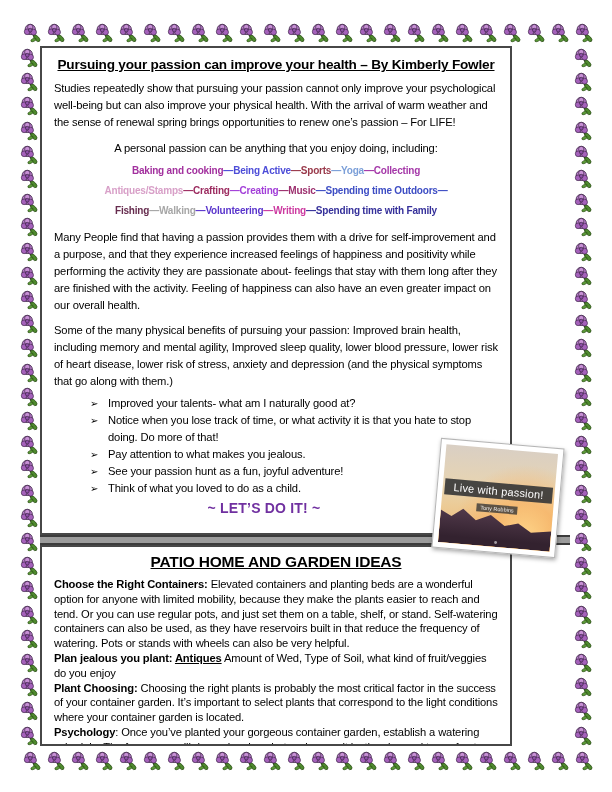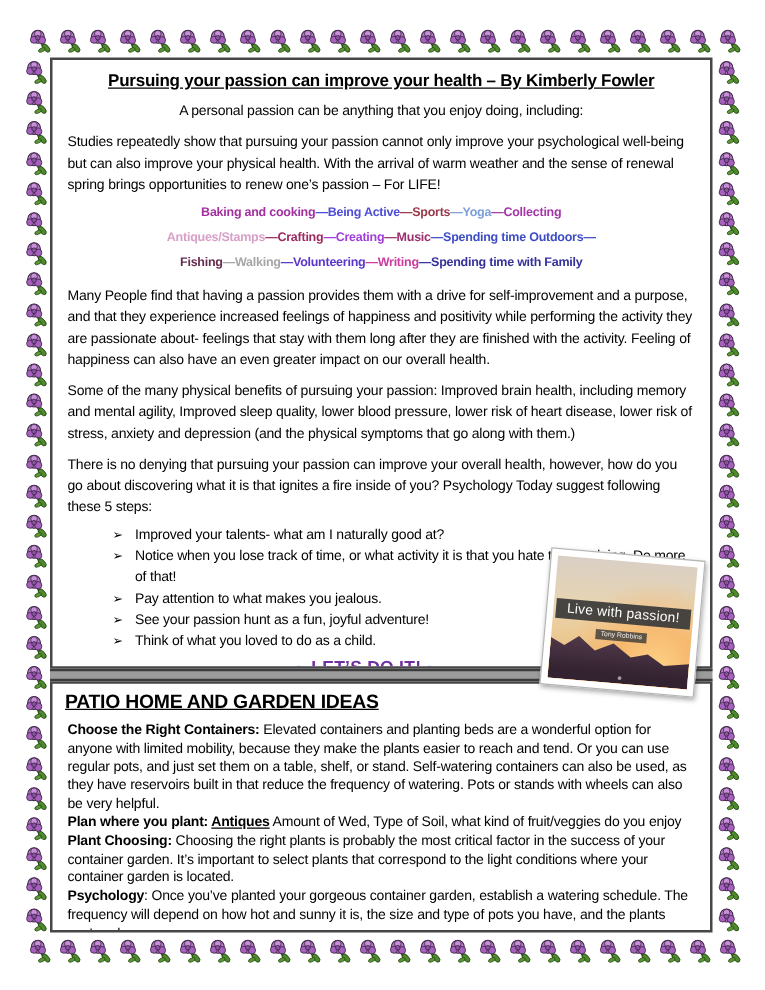--- a/index.html
+++ b/index.html
@@ -10,37 +10,37 @@
   .flower-strip{position:absolute;display:flex;justify-content:space-between;}
   .flower-strip.horizontal{flex-direction:row;align-items:center;}
   .flower-strip.vertical{flex-direction:column;align-items:center;}
   .strip-top{left:22px;top:22px;width:574px;height:24px;}
   .strip-bottom{left:22px;top:750px;width:574px;height:24px;}
   .strip-left{left:18px;top:48px;width:24px;height:700px;}
   .strip-right{left:572px;top:48px;width:24px;height:700px;}
   .flower{width:22px;height:22px;flex:0 0 auto;}
 
   
-  .box{position:absolute;left:40px;width:530px;background:#fff;border:2px solid #474747;box-sizing:border-box;padding:6px 10px 0;overflow:hidden;}
+  .box{position:absolute;left:40px;width:472px;background:#fff;border:2px solid #474747;box-sizing:border-box;padding:6px 10px 0;overflow:hidden;}
   .box1{top:46px;height:489px;}
   .box2{top:545px;height:201px;padding-top:4px;}
   .divider{position:absolute;left:40px;top:535px;width:530px;height:10px;background:#9c9c9c;border-top:2px solid #3c3c3c;border-bottom:2px solid #3c3c3c;box-sizing:border-box;}
 
   .article-title{margin:3px 0 0;text-align:center;font-size:13.6px;font-weight:bold;letter-spacing:-0.2px;text-decoration:underline;}
   .body{margin:8px 2px 0;font-size:11.2px;letter-spacing:-0.15px;line-height:17px;text-align:left;}
   .centered{text-align:center;margin-top:9px;}
   .passions{margin:4px 0 0;text-align:center;font-weight:bold;font-size:10px;line-height:20px;letter-spacing:-0.2px;}
   .passion-line span{white-space:pre;}
   .steps{list-style:none;margin:5px 2px 0;padding:0 0 0 36px;}
   .steps li{display:flex;gap:6px;font-size:11.2px;letter-spacing:-0.15px;line-height:17px;}
   .bullet-marker{flex:0 0 12px;font-size:10px;line-height:17px;}
   .bullet-text{flex:1;}
   .cta{margin:3px 26px 0 2px;text-align:center;font-weight:bold;font-size:14px;letter-spacing:0.2px;}
 
-  .garden-title{margin:2px 0 0;text-align:left;font-size:15.5px;font-weight:bold;letter-spacing:-0.2px;text-decoration:underline;}
+  .garden-title{margin:2px 0 0;text-align:center;font-size:15.5px;font-weight:bold;letter-spacing:-0.2px;text-decoration:underline;}
   .garden-items{margin:6px 2px 0;}
   .garden-item{font-size:11.2px;letter-spacing:-0.15px;line-height:14.8px;}
   .garden-item .lead{font-weight:bold;margin-top:18px;}
   .garden-item .underline{text-decoration:underline;}
 
   
   .photo{position:absolute;left:436px;top:443px;width:124px;height:110px;background:#fff;border:1px solid #b5b5b5;box-shadow:1px 2px 4px rgba(0,0,0,0.35);transform:rotate(5deg);padding:5px;box-sizing:border-box;z-index:5;}
   .photo-inner{position:relative;width:100%;height:100%;overflow:hidden;background:linear-gradient(178deg,#d9cfc4 0%,#e7d4b2 38%,#eccb96 60%,#eab374 100%);}
   .glow{position:absolute;inset:0;background:radial-gradient(circle at 76% 88%, rgba(255,216,140,0.95) 0%, rgba(255,172,82,0.55) 28%, rgba(255,172,82,0) 60%);}
   .mountains{position:absolute;left:0;right:0;bottom:0;height:46%;background:linear-gradient(180deg,#5c4254 0%,#33222f 85%);clip-path:polygon(0 28%,10% 40%,20% 22%,32% 45%,45% 30%,58% 52%,70% 44%,82% 62%,100% 55%,100% 100%,0 100%);}
@@ -1117,30 +1117,29 @@
     <circle cx="9" cy="7" r="5.6" fill="#b77bc9" stroke="#3a2344" stroke-width="0.9"></circle>
     <circle cx="5.6" cy="9.6" r="3.1" fill="#a561bb" stroke="#3a2344" stroke-width="0.7"></circle>
     <circle cx="12.6" cy="10" r="3.2" fill="#a561bb" stroke="#3a2344" stroke-width="0.7"></circle>
     <circle cx="9" cy="4.4" r="2.9" fill="#c890d6" stroke="#3a2344" stroke-width="0.7"></circle>
     <circle cx="9" cy="7.8" r="2" fill="#8e4fa8" stroke="#3a2344" stroke-width="0.7"></circle>
   </svg>
     </div>
 
   <div class="box box1">
     <h1 class="article-title">Pursuing your passion can improve your health – By Kimberly Fowler</h1>
+    <p class="body">Studies repeatedly show that pursuing your passion cannot only improve your psychological well-being but can also improve your physical health. With the arrival of warm weather and the sense of renewal spring brings opportunities to renew one’s passion – For LIFE!</p>
     <p class="body centered">A personal passion can be anything that you enjoy doing, including:</p>
-    <p class="body">Studies repeatedly show that pursuing your passion cannot only improve your psychological well-being but can also improve your physical health. With the arrival of warm weather and the sense of renewal spring brings opportunities to renew one’s passion – For LIFE!</p>
     <div class="passions">
         <div class="passion-line"><span style="color: rgb(162, 48, 158);">Baking and cooking</span><span style="color: rgb(77, 77, 216);">—</span><span style="color: rgb(77, 77, 216);">Being Active</span><span style="color: rgb(153, 57, 74);">—</span><span style="color: rgb(153, 57, 74);">Sports</span><span style="color: rgb(123, 159, 216);">—</span><span style="color: rgb(123, 159, 216);">Yoga</span><span style="color: rgb(164, 55, 168);">—</span><span style="color: rgb(164, 55, 168);">Collecting</span></div>
         <div class="passion-line"><span style="color: rgb(216, 160, 200);">Antiques/Stamps</span><span style="color: rgb(156, 44, 96);">—</span><span style="color: rgb(156, 44, 96);">Crafting</span><span style="color: rgb(162, 62, 216);">—</span><span style="color: rgb(162, 62, 216);">Creating</span><span style="color: rgb(156, 47, 110);">—</span><span style="color: rgb(156, 47, 110);">Music</span><span style="color: rgb(61, 77, 196);">—</span><span style="color: rgb(61, 77, 196);">Spending time Outdoors</span><span style="color: rgb(61, 77, 196);">—</span></div>
         <div class="passion-line"><span style="color: rgb(102, 44, 78);">Fishing</span><span style="color: rgb(166, 166, 166);">—</span><span style="color: rgb(166, 166, 166);">Walking</span><span style="color: rgb(90, 53, 204);">—</span><span style="color: rgb(90, 53, 204);">Volunteering</span><span style="color: rgb(204, 58, 160);">—</span><span style="color: rgb(204, 58, 160);">Writing</span><span style="color: rgb(53, 48, 154);">—</span><span style="color: rgb(53, 48, 154);">Spending time with Family</span></div>
       </div>
     <p class="body">Many People find that having a passion provides them with a drive for self-improvement and a purpose, and that they experience increased feelings of happiness and positivity while performing the activity they are passionate about- feelings that stay with them long after they are finished with the activity. Feeling of happiness can also have an even greater impact on our overall health.</p>
     <p class="body">Some of the many physical benefits of pursuing your passion: Improved brain health, including memory and mental agility, Improved sleep quality, lower blood pressure, lower risk of heart disease, lower risk of stress, anxiety and depression (and the physical symptoms that go along with them.)</p>
-    <p class="body">There is no denying that pursuing your passion can improve your overall health, however, how do you go about discovering what it is that ignites a fire inside of you?  Psychology Today suggest following these 5 steps:</p>
     <ul class="steps">
         <li>
           <span class="bullet-marker">➢</span>
           <span class="bullet-text">Improved your talents- what am I naturally good at?</span>
         </li>
         <li>
           <span class="bullet-marker">➢</span>
           <span class="bullet-text">Notice when you lose track of time, or what activity it is that you hate to stop doing. Do more of that!</span>
         </li>
         <li>
@@ -1158,21 +1157,21 @@
       </ul>
     <div class="cta" style="color: rgb(112, 48, 160);">~ LET’S DO IT! ~</div>
   </div>
 
   <div class="divider"></div>
 
   <div class="box box2">
     <h2 class="garden-title">PATIO HOME AND GARDEN IDEAS</h2>
     <div class="garden-items">
         <div class="garden-item"><span class="lead">Choose the Right Containers:</span><span> Elevated containers and planting beds are a wonderful option for anyone with limited mobility, because they make the plants easier to reach and tend. Or you can use regular pots, and just set them on a table, shelf, or stand. Self-watering containers can also be used, as they have reservoirs built in that reduce the frequency of watering. Pots or stands with wheels can also be very helpful.</span></div>
-        <div class="garden-item"><span class="lead">Plan where you plant: </span><span class="lead underline">Antiques</span><span> Amount of Wed, Type of Soil, what kind of fruit/veggies do you enjoy</span></div>
+        <div class="garden-item"><span class="lead">Plan jealous you plant: </span><span class="lead underline">Antiques</span><span> Amount of Wed, Type of Soil, what kind of fruit/veggies do you enjoy</span></div>
         <div class="garden-item"><span class="lead">Plant Choosing:</span><span> Choosing the right plants is probably the most critical factor in the success of your container garden. It’s important to select plants that correspond to the light conditions where your container garden is located.</span></div>
         <div class="garden-item"><span class="lead">Psychology</span><span>: Once you’ve planted your gorgeous container garden, establish a watering schedule. The frequency will depend on how hot and sunny it is, the size and type of pots you have, and the plants you’ve chosen.</span></div>
       </div>
   </div>
 
   <div class="photo">
     <div class="photo-inner">
       <div class="glow"></div>
       <div class="mountains"></div>
       <div class="quote-banner">

